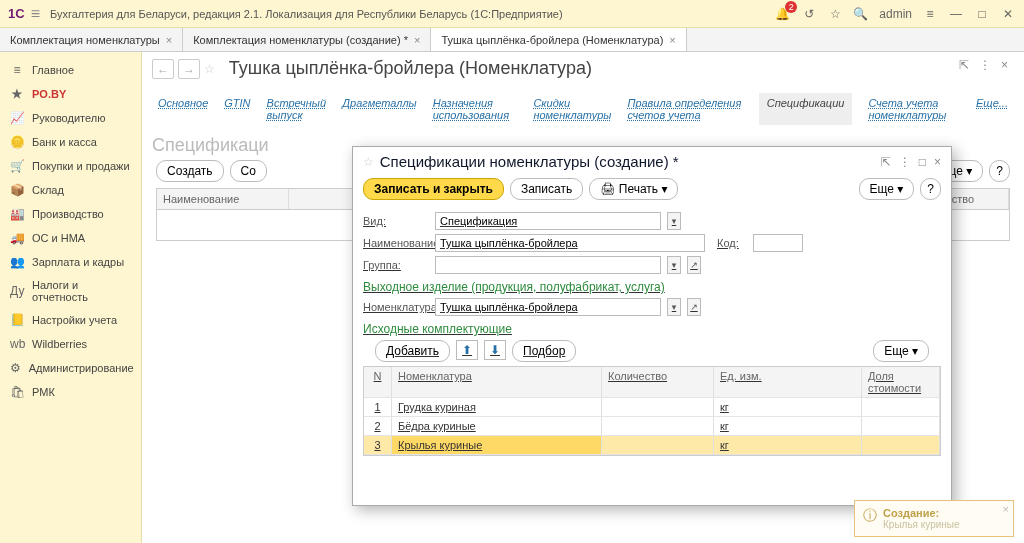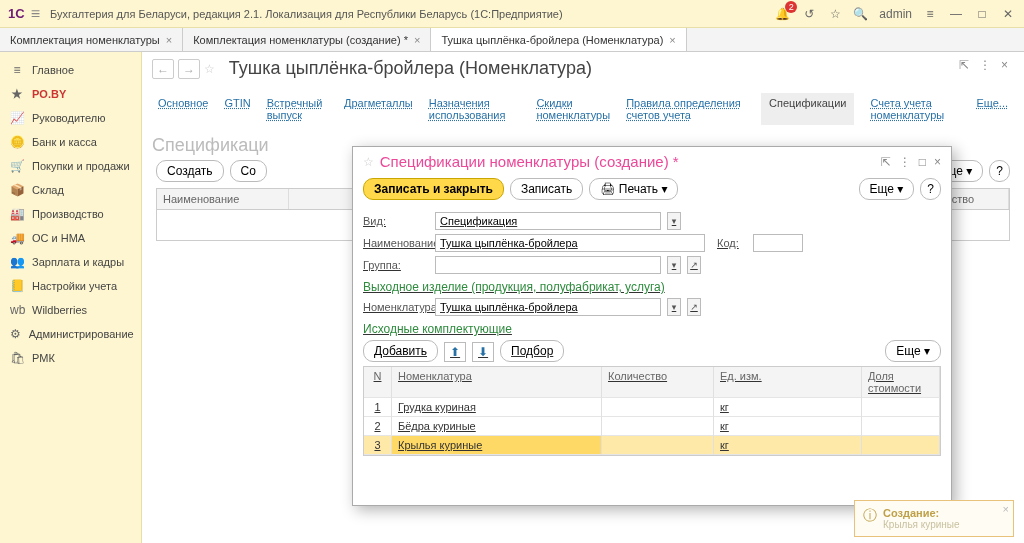--- a/index.html
+++ b/index.html
@@ -29,51 +29,51 @@
   .sb-icon { width:14px; text-align:center; color:#666; font-size:12px;}
 
   
   .main { flex:1; position:relative; }
   .nav-arrows { display:flex; gap:4px; padding: 6px 10px; align-items:center;}
   .nav-btn { width:22px;height:20px; border:1px solid #ccc; background:#fff; display:flex;align-items:center;justify-content:center; color:#aaa; border-radius:2px; cursor:pointer;}
   .page-title { font-size: 18px; color:#444; display:inline-block; margin-left:6px; }
   .page-title-star { color:#ccc; margin-right:4px; }
   .page-actions { position:absolute; top:6px; right:16px; display:flex; gap:10px; color:#888;}
 
-  .subtabs { display:flex; gap:16px; padding: 0 16px; margin-top:8px; font-size:11px; border-bottom:none;}
+  .subtabs { display:flex; gap:16px; padding: 0 16px; margin-top:8px; font-size:11px; border-bottom:none;font-style:italic;}
   .subtabs a { color:#2871a7; text-decoration:underline dotted; cursor:pointer; padding:4px 0;}
   .subtabs a.active { color:#444; text-decoration:none; background:#eee; padding:4px 8px;}
 
   .subpage-title { font-size:18px; color:#bbb; padding: 10px 10px 4px; }
   .toolbar { display:flex; gap:6px; padding: 0 14px 6px; align-items:center;}
   .btn { border:1px solid #bbb; background:#fff; padding:3px 10px; border-radius:10px; cursor:pointer; font-size:12px;}
   .btn.small { padding:2px 6px;}
   .more-q { display:flex; gap:6px; margin-left:auto;}
   .grid-head { border:1px solid #ccc; margin: 0 14px; font-size:11px; color:#666;}
   .grid-head-row { display:flex; background:#f4f4f4; border-bottom:1px solid #ccc;}
   .gh-cell { padding:4px 6px; border-right:1px solid #ddd; }
 
   
   .modal { position:absolute; left:210px; top:94px; width:600px; height:360px; background:#fff; border:1px solid #aaa; box-shadow: 4px 4px 14px rgba(0,0,0,.3); display:flex; flex-direction:column;}
   .modal-head { display:flex; align-items:center; padding:6px 10px 4px; }
   .modal-head .star { color:#ccc; margin-right:6px;}
-  .modal-title { font-size:15px; color:#ec4899; flex:1;}
+  .modal-title { font-size:15px; color:#0f172a; flex:1;}
   .modal-head-actions { display:flex; gap:8px; color:#888; font-size:12px;}
   .modal-head-actions span { cursor:pointer;}
   .modal-toolbar { display:flex; gap:6px; padding: 4px 10px; align-items:center;}
   .btn-primary { background:#ffd94a; border:1px solid #caa700; font-weight:bold; }
   .modal-body { padding: 4px 10px 10px; overflow:auto; flex:1;text-decoration:underline;}
   .form-row { display:flex; align-items:center; gap:6px; margin:4px 0; font-size:11px;}
   .form-row label { width:66px; color:#555;}
   .inp { border:1px solid #bbb; padding:2px 4px; font-size:11px; background:#fff;}
   .inp.wide { width:226px; }
   .inp.num { width:88px; text-align:right;}
   .sel-btn { width:14px; height:18px; border:1px solid #bbb; background:#f4f4f4; display:inline-flex; align-items:center;justify-content:center; font-size:9px; color:#555; cursor:pointer;}
   .section-g { color:#2e8b3d; font-size:12px; margin:6px 0 2px;}
-  .tbl-toolbar { display:flex; gap:6px; margin:4px 0; align-items:flex-end;}
+  .tbl-toolbar { display:flex; gap:6px; margin:4px 12px; align-items:flex-start;}
   .arrow-btn { width:22px;height:20px; border:1px solid #bbb;background:#fff;display:flex;align-items:center;justify-content:center;cursor:pointer;color:#2871a7;}
   .tbl { border:1px solid #ccc; font-size:11px; }
   .tbl-head { display:flex; background:#f4f4f4; color:#666;}
   .tbl-head div, .tbl-row div { padding:3px 6px; border-right:1px solid #e0e0e0; border-bottom:1px solid #e5e5e5;}
   .tbl-row { display:flex; background:#fff;}
   .tbl-row.sel { background:#ffe9a8;}
   .c-n { width:28px; text-align:center;}
   .c-nom { width:210px; }
   .c-qty { width:112px;}
   .c-um { width:148px;}
@@ -151,20 +151,24 @@
         <span class="sb-icon">🏭</span>
         <span>Производство</span>
       </div>
     <div class="sb-item">
         <span class="sb-icon">🚚</span>
         <span>ОС и НМА</span>
       </div>
     <div class="sb-item">
         <span class="sb-icon">👥</span>
         <span>Зарплата и кадры</span>
+      </div>
+    <div class="sb-item">
+        <span class="sb-icon">Ду</span>
+        <span>Налоги и отчетность</span>
       </div>
     <div class="sb-item">
         <span class="sb-icon">📒</span>
         <span>Настройки учета</span>
       </div>
     <div class="sb-item">
         <span class="sb-icon">wb</span>
         <span>Wildberries</span>
       </div>
     <div class="sb-item">

